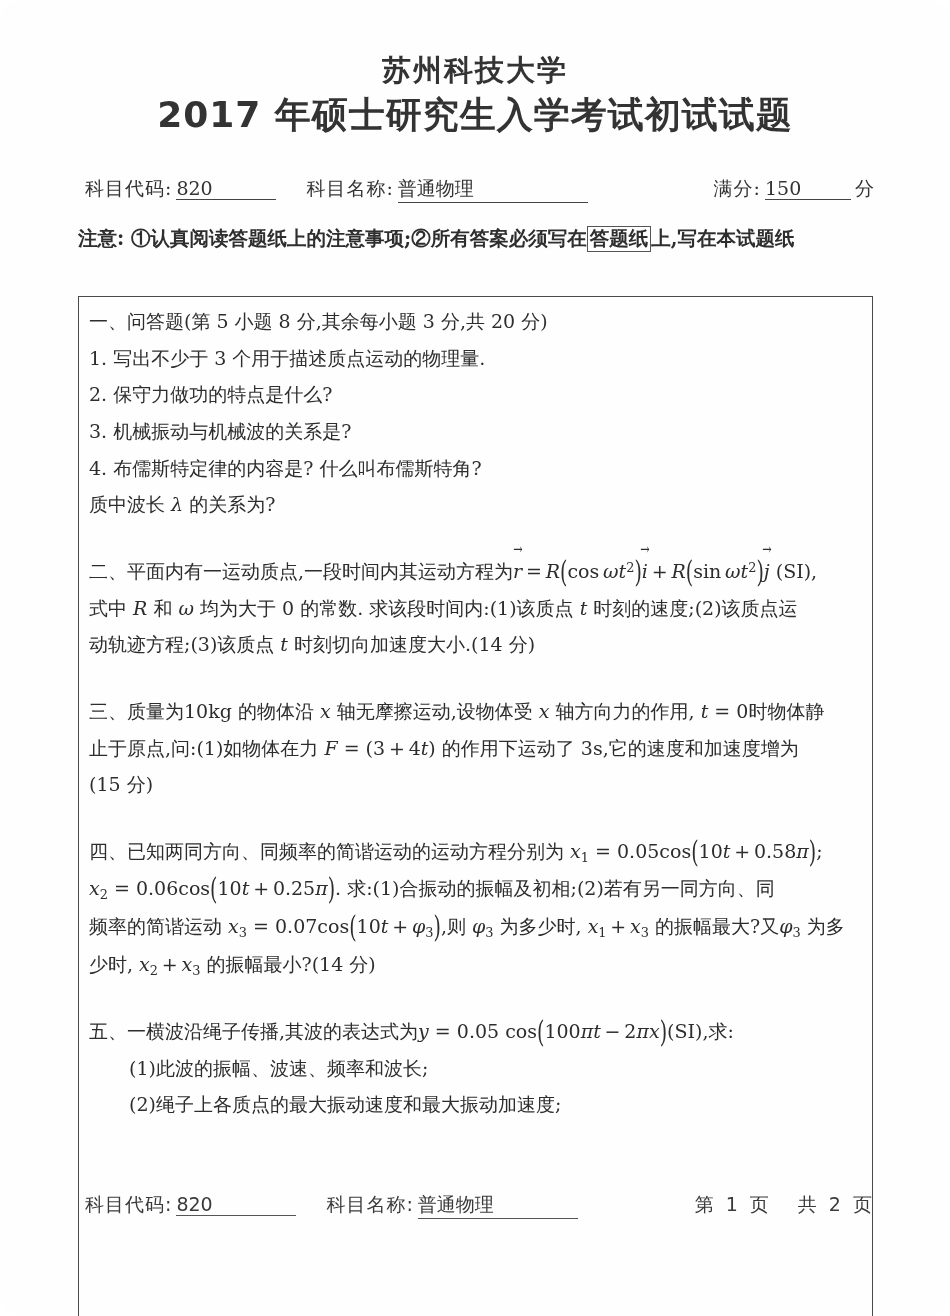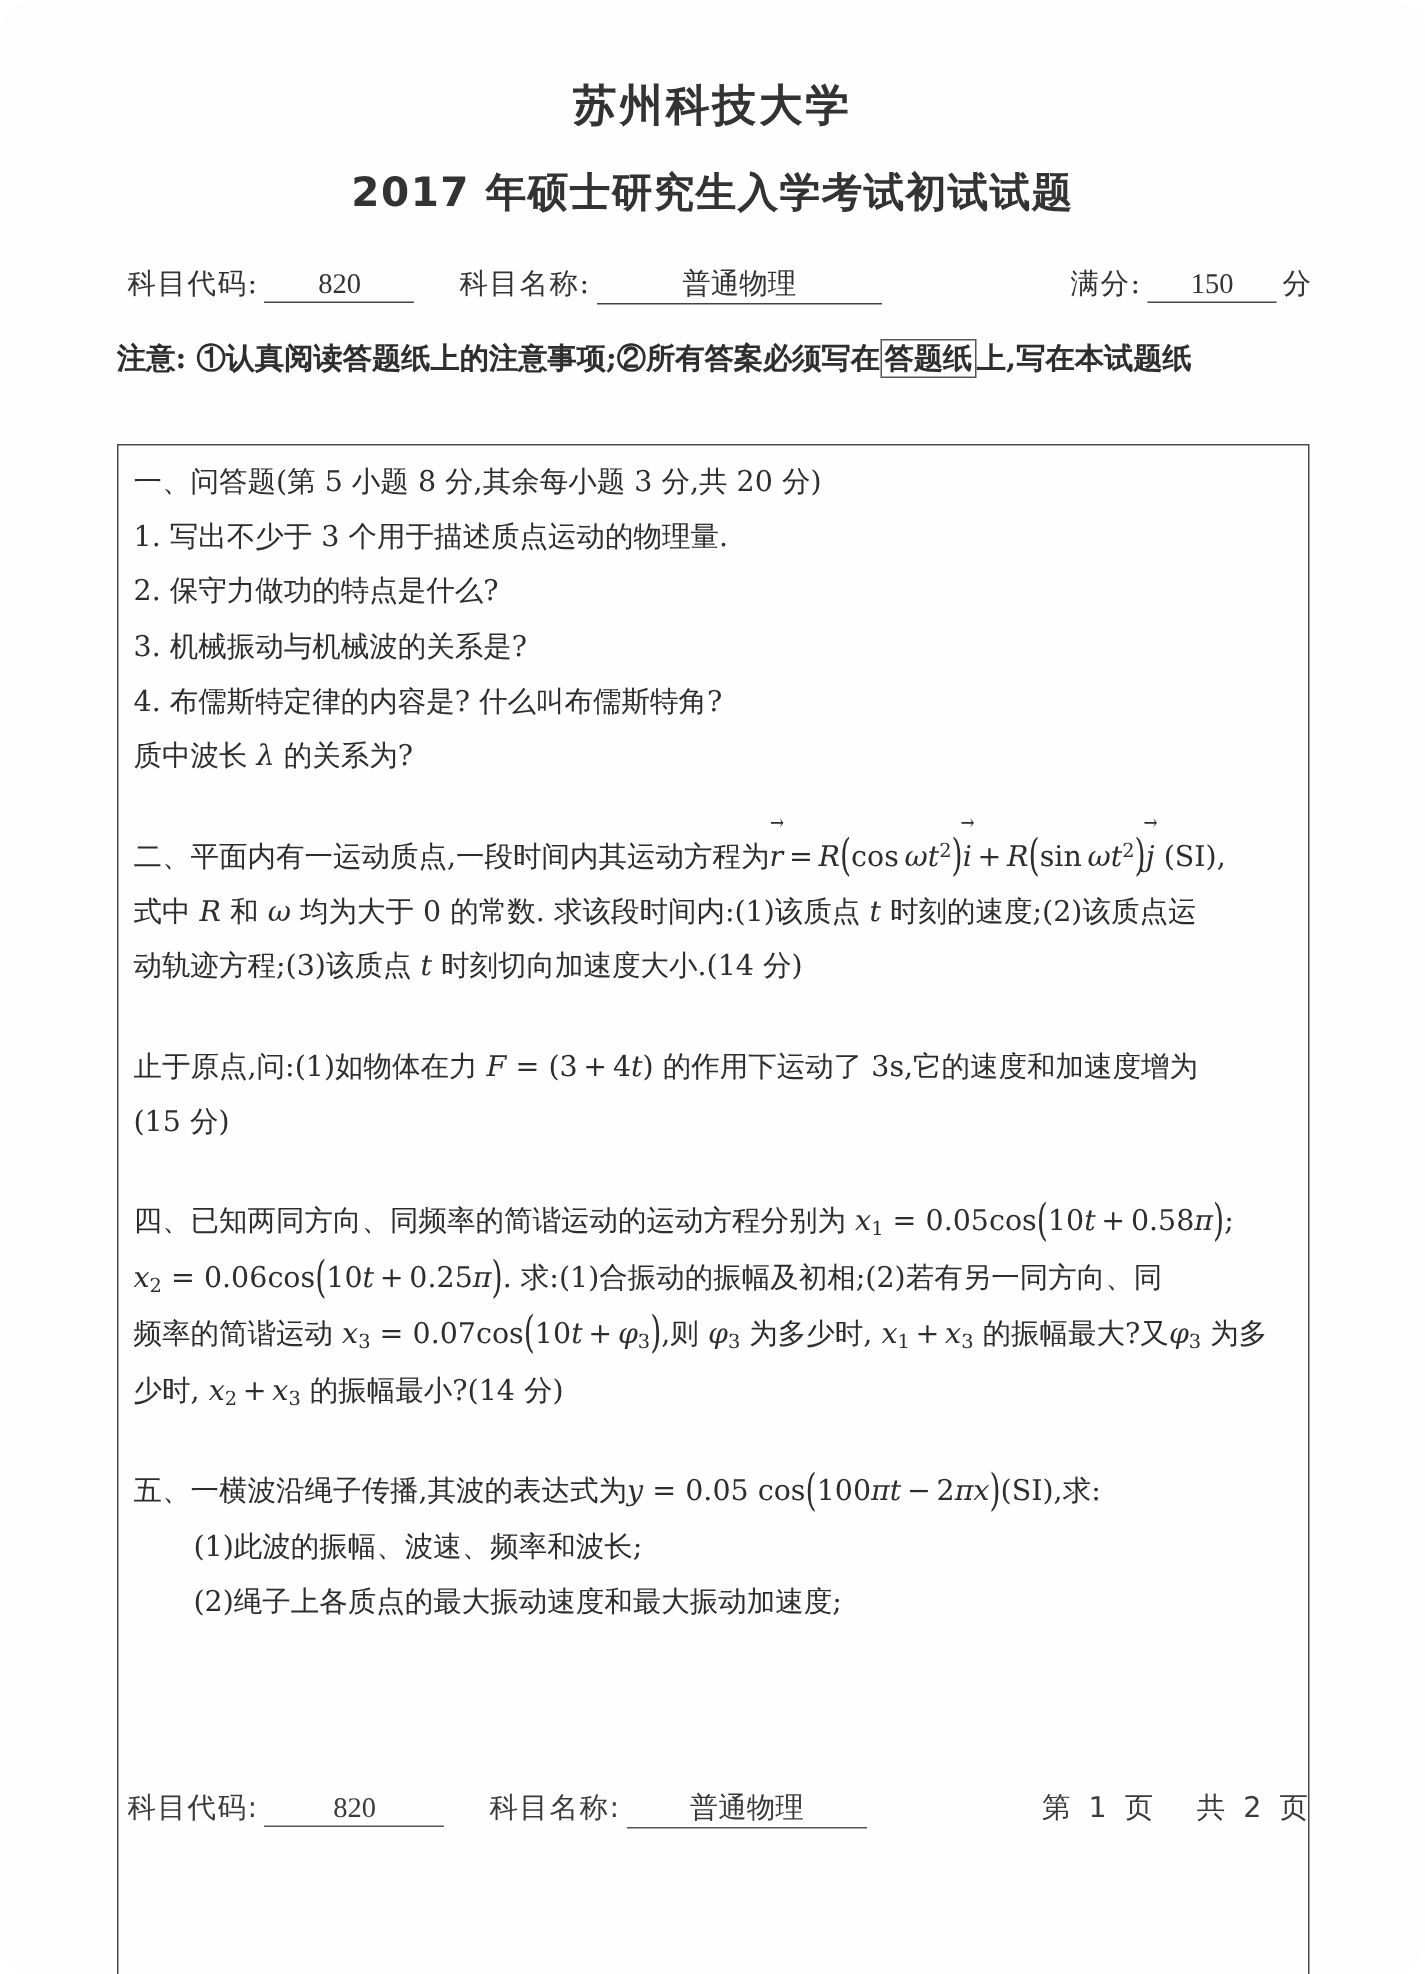--- a/index.html
+++ b/index.html
@@ -30,47 +30,45 @@
   .univ-title {
     font-family: "DejaVu Sans", "Liberation Sans", sans-serif;
     font-size: 29px;
     font-weight: bold;
     letter-spacing: 2px;
     color: #333;
     line-height: 1.25;
   }
   .exam-title {
     font-family: "DejaVu Sans", "Liberation Sans", sans-serif;
-    font-size: 27px;
+    font-size: 36px;
     font-weight: bold;
     letter-spacing: 1px;
     color: #333;
-    margin-top: 24px;
+    margin-top: 4px;
     line-height: 1.25;
   }
 
   
   .meta-line {
     position: absolute;
     left: 85px;
     right: 75px;
     top: 176px;
     display: flex;
     align-items: baseline;
     font-family: "DejaVu Serif", "Liberation Serif", serif;
     font-size: 19px;
     color: #333;
   }
   .meta-label { white-space: nowrap; letter-spacing: 1px; }
   .fill {
     display: inline-block;
     border-bottom: 1.3px solid #444;
-    text-align: center;
     margin: 0 4px;
-    font-family: Liberation Serif, serif;
   }
   .fill.code { width: 100px; }
   .fill.name { width: 190px; }
   .fill.score { width: 86px; }
   .spacer-sm { width: 26px; }
   .spacer-grow { flex: 1; }
 
   
   .notice {
     position: absolute;
@@ -214,20 +212,23 @@
         式中 <span class="mi">R</span> 和 <span class="mi">ω</span> 均为大于 <span class="mn">0</span> 的常数. 求该段时间内:(1)该质点 <span class="mi">t</span> 时刻的速度;(2)该质点运
       </div>
       <div class="q-line">
         动轨迹方程;(3)该质点 <span class="mi">t</span> 时刻切向加速度大小.(14 分)
       </div>
     </div>
 
     <div class="gap"></div>
 
     <div class="q-block">
+      <div class="q-line">
+        三、质量为10kg 的物体沿 <span class="mi">x</span> 轴无摩擦运动,设物体受 <span class="mi">x</span> 轴方向力的作用, <span class="mi">t</span> <span class="mo">=</span> <span class="mn">0</span>时物体静
+      </div>
       <div class="q-line">
         止于原点,问:(1)如物体在力 <span class="mi">F</span> <span class="mo">=</span> (<span class="mn">3</span> <span class="mo">+</span> <span class="mn">4</span><span class="mi">t</span>) 的作用下运动了 3s,它的速度和加速度增为
       </div>
       <div class="q-line">(15 分)</div>
     </div>
 
     <div class="gap"></div>
 
     <div class="q-block">
       <div class="q-line">

